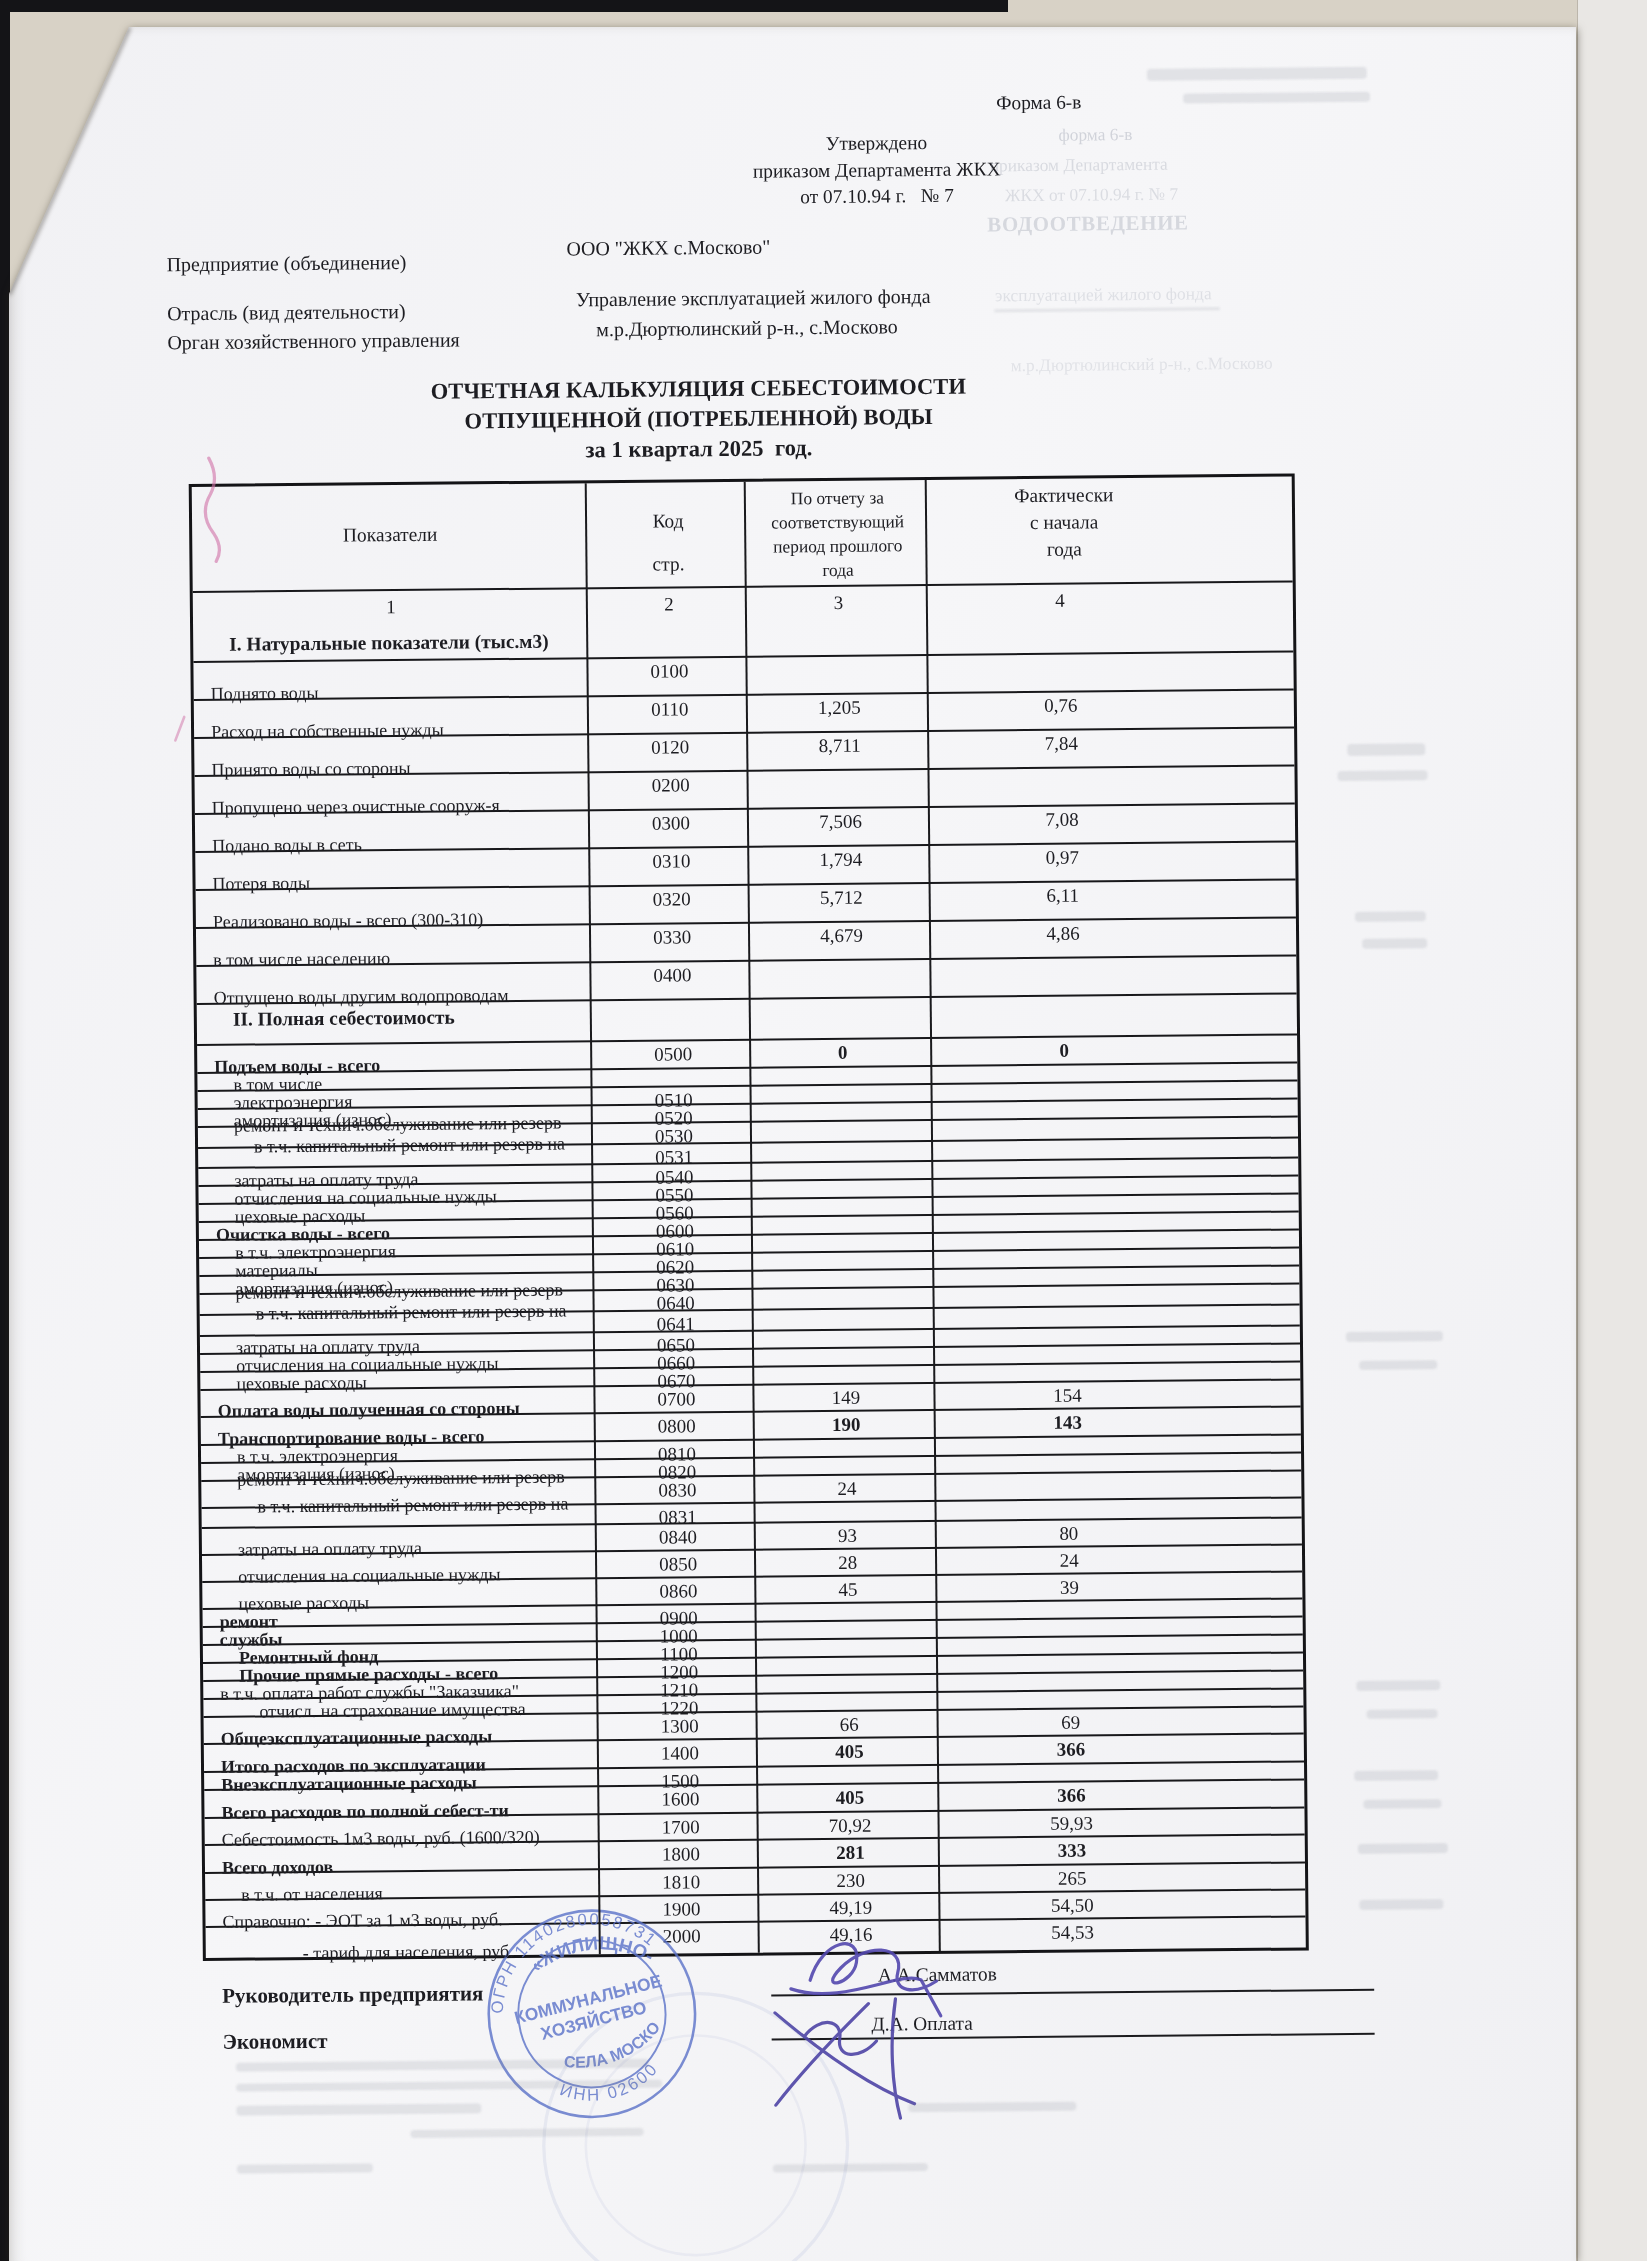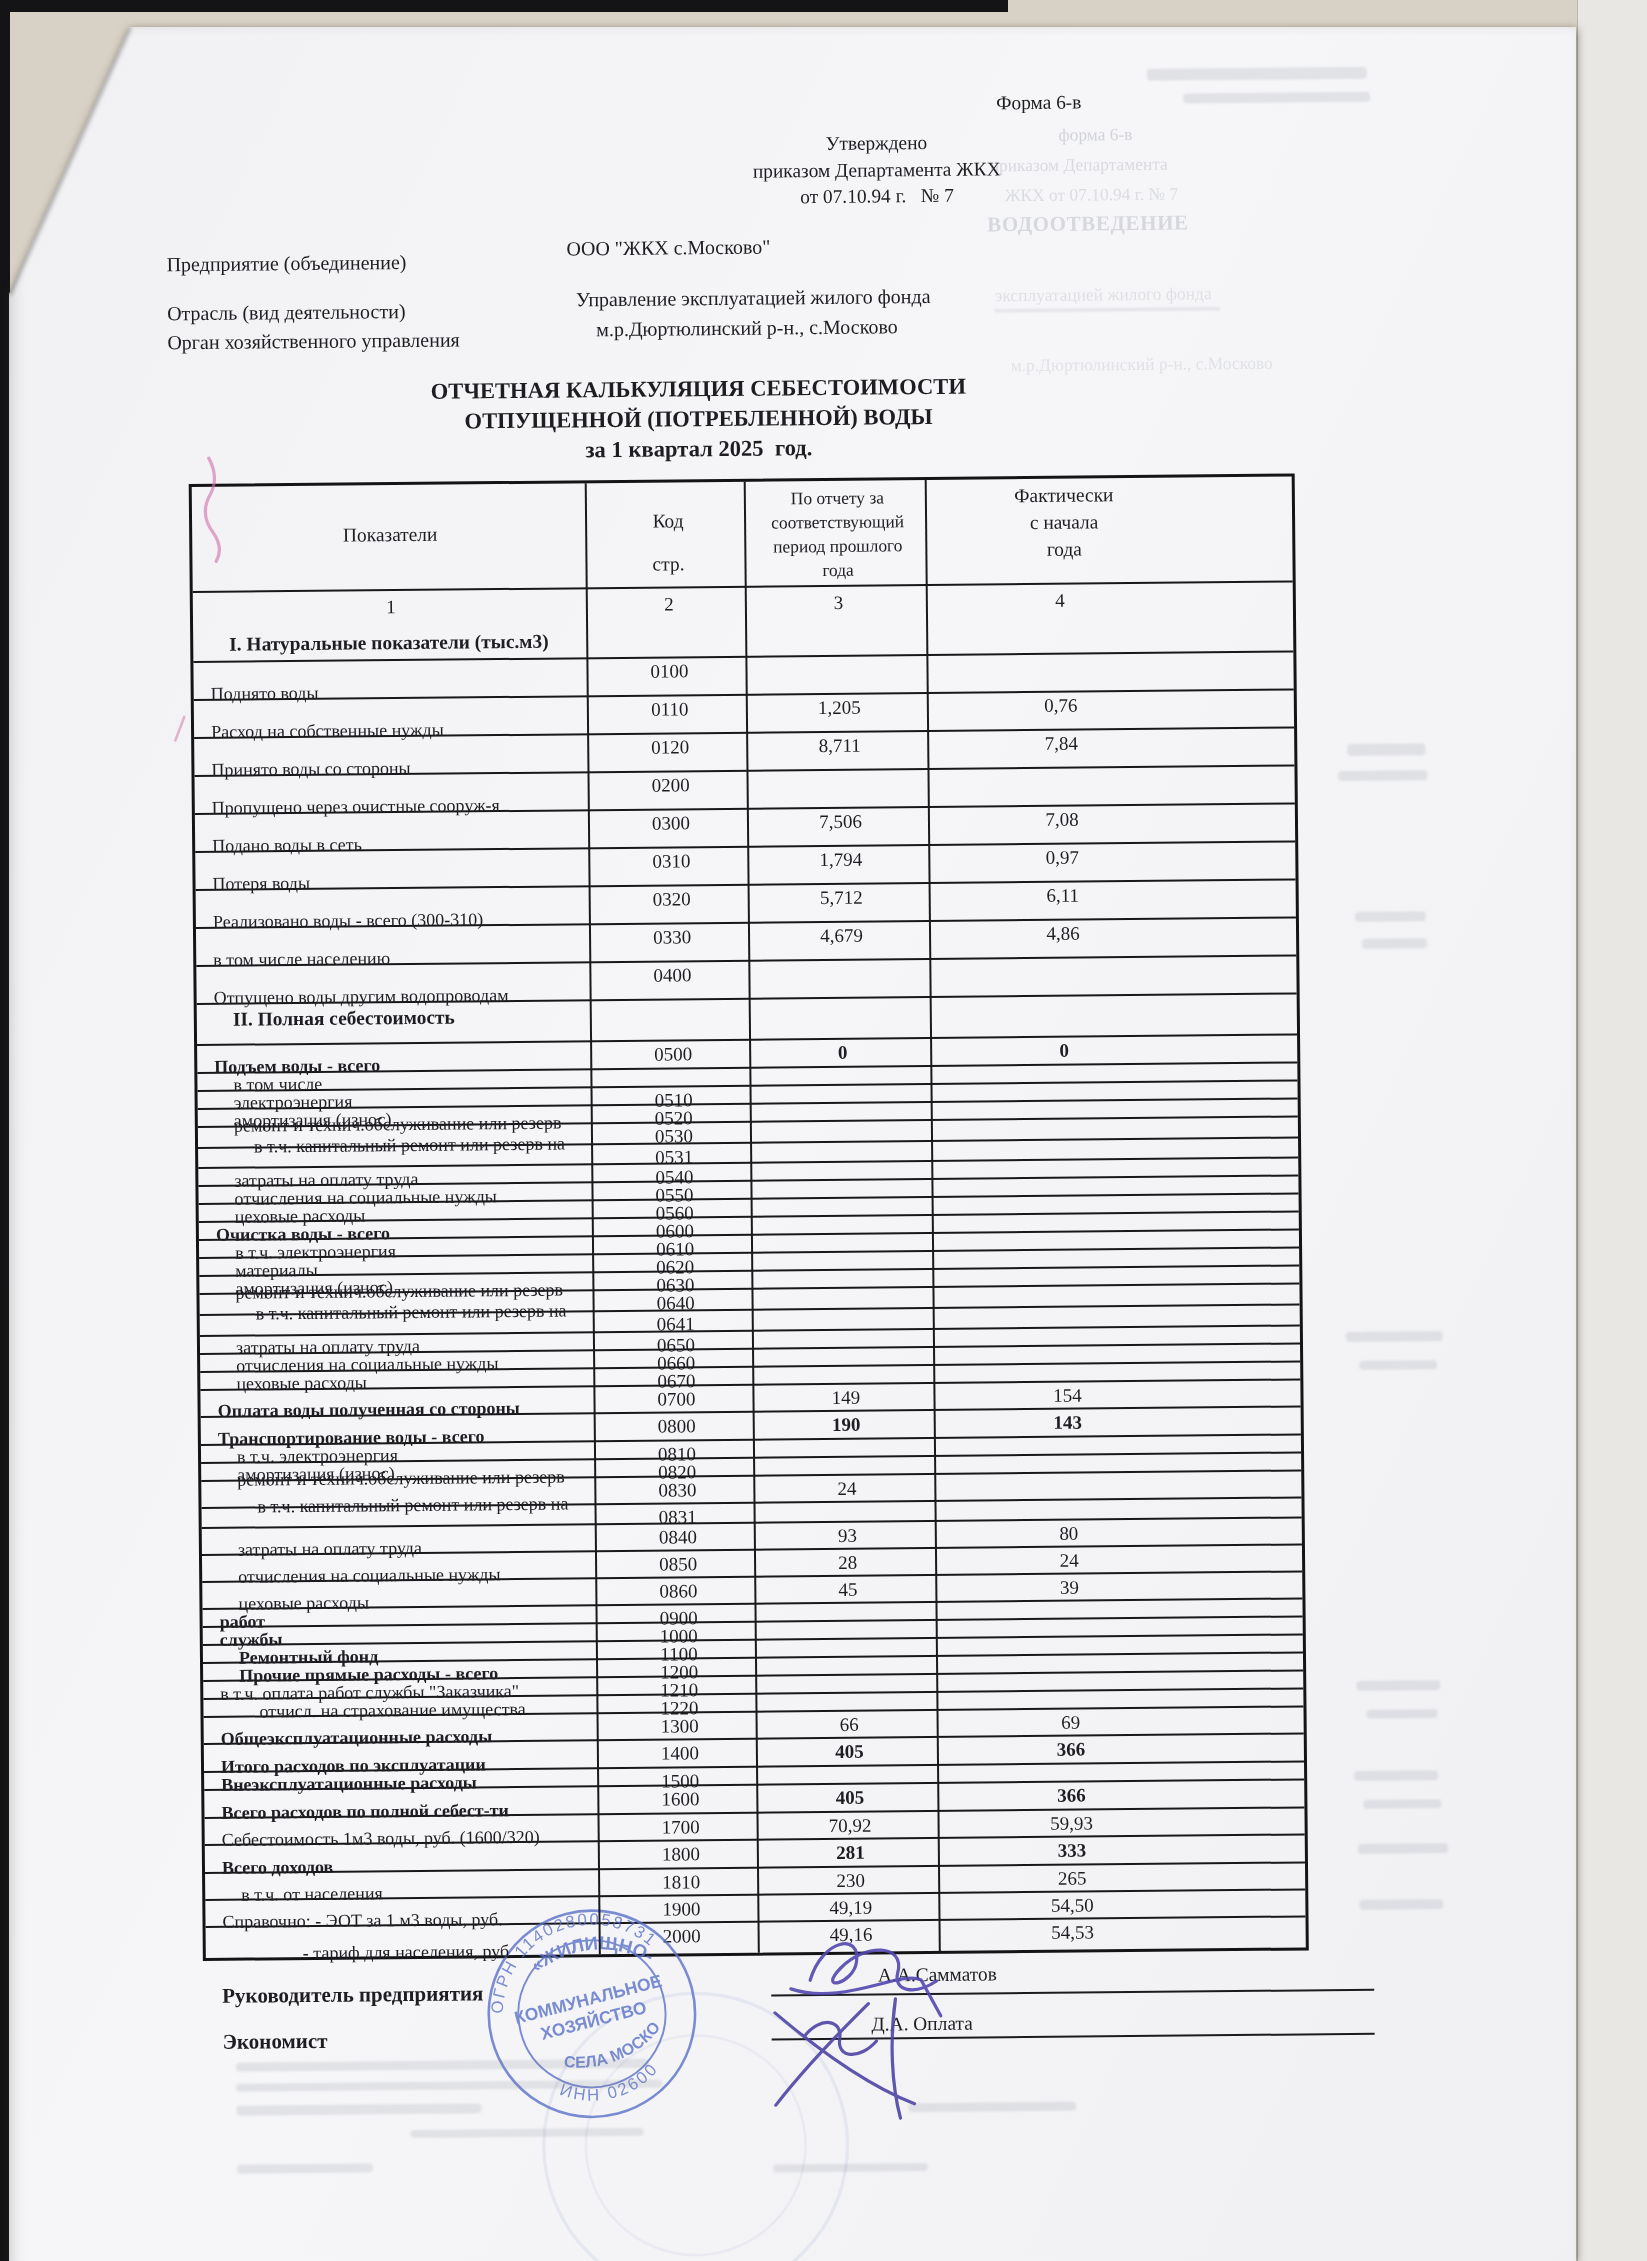--- a/index.html
+++ b/index.html
@@ -335,21 +335,21 @@
               <div class="c-v3">28</div>
               <div class="c-v4">24</div>
             </div>
             <div class="tr" style="height: 27px;">
               <div class="c-label ind1">цеховые расходы</div>
               <div class="c-code">0860</div>
               <div class="c-v3">45</div>
               <div class="c-v4">39</div>
             </div>
             <div class="tr" style="height: 18px;">
-              <div class="c-label b">работ</div>
+              <div class="c-label b">ремонт</div>
               <div class="c-code">0900</div>
               <div class="c-v3"></div>
               <div class="c-v4"></div>
             </div>
             <div class="tr" style="height: 18px;">
               <div class="c-label b">службы</div>
               <div class="c-code">1000</div>
               <div class="c-v3"></div>
               <div class="c-v4"></div>
             </div>

